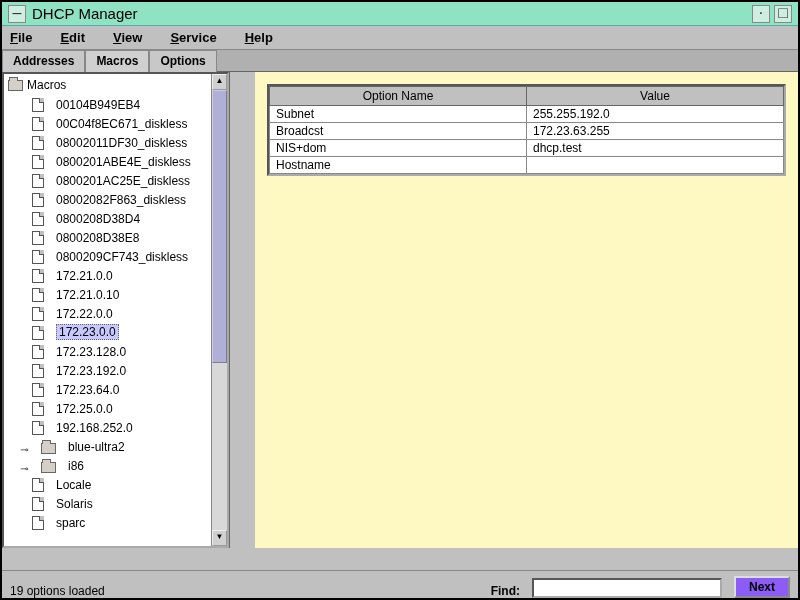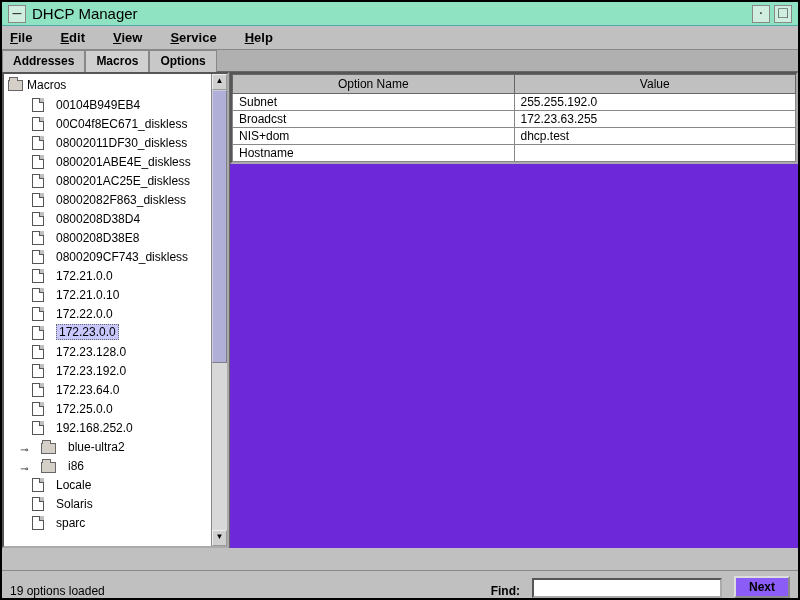--- a/index.html
+++ b/index.html
@@ -27,21 +27,21 @@
   .tree-root { padding:2px 4px; display:flex; align-items:center; gap:4px; }
   .tree-item { padding:1px 4px 1px 28px; display:flex; align-items:flex-end; gap:12px; height:19px; white-space:nowrap; }
   .tree-item.withtoggle { padding-left:16px; }
   .doc-icon { width:12px; height:14px; border:1px solid #555; background:#fff; position:relative; flex:0 0 12px; }
   .doc-icon::after { content:""; position:absolute; top:-1px; right:-1px; width:4px; height:4px; background:#c0c0c0; border-left:1px solid #555; border-bottom:1px solid #555; }
   .folder-icon { width:15px; height:11px; background:#d4d0c8; border:1px solid #666; position:relative; flex:0 0 15px; }
   .folder-icon::before { content:""; position:absolute; top:-4px; left:0; width:7px; height:3px; background:#d4d0c8; border:1px solid #666; border-bottom:none; }
   .toggle-icon { width:9px; height:9px; font-size:10px; line-height:9px; color:#333; flex:0 0 9px; text-align:center; }
   .tree-label { font-size:12px; }
   .tree-label.selected { background:#c8c8ff; border:1px dotted #666; padding:0 2px; }
-  .right-pane { flex:1; background:#6d28d9; padding:0; display:flex; flex-direction:column; }
+  .right-pane { flex:1; background:#fef9c3; padding:12px; display:flex; flex-direction:column;margin-left:25px; }
   .table-wrap { margin:0; border:2px inset #aaa; background:#c0c0c0; }
   table.opts { width:100%; border-collapse:collapse; background:#fff; }
   table.opts th { background:#c0c0c0; border:1px solid #666; font-weight:normal; font-size:12px; padding:2px 6px; }
   table.opts td { border:1px solid #888; font-size:12px; padding:1px 6px; height:15px; }
   .statusbar { height:28px; background:#c0c0c0; border-top:1px solid #888; display:flex; align-items:flex-end; padding:0 8px; gap:12px;margin-top:22px; }
   .status-text { flex:0 0 auto; font-size:12px; }
   .status-spacer { flex:1; }
   .find-label { font-weight:bold; font-size:12px;padding-left:31px; }
   .find-input { width:190px; height:20px; border:2px inset #aaa; background:#fff; padding:0 4px; font-size:12px; }
   .next-btn { width:56px; height:22px; border:2px outset #ddd; background:#8b5cf6; font-weight:bold; font-size:12px; }

